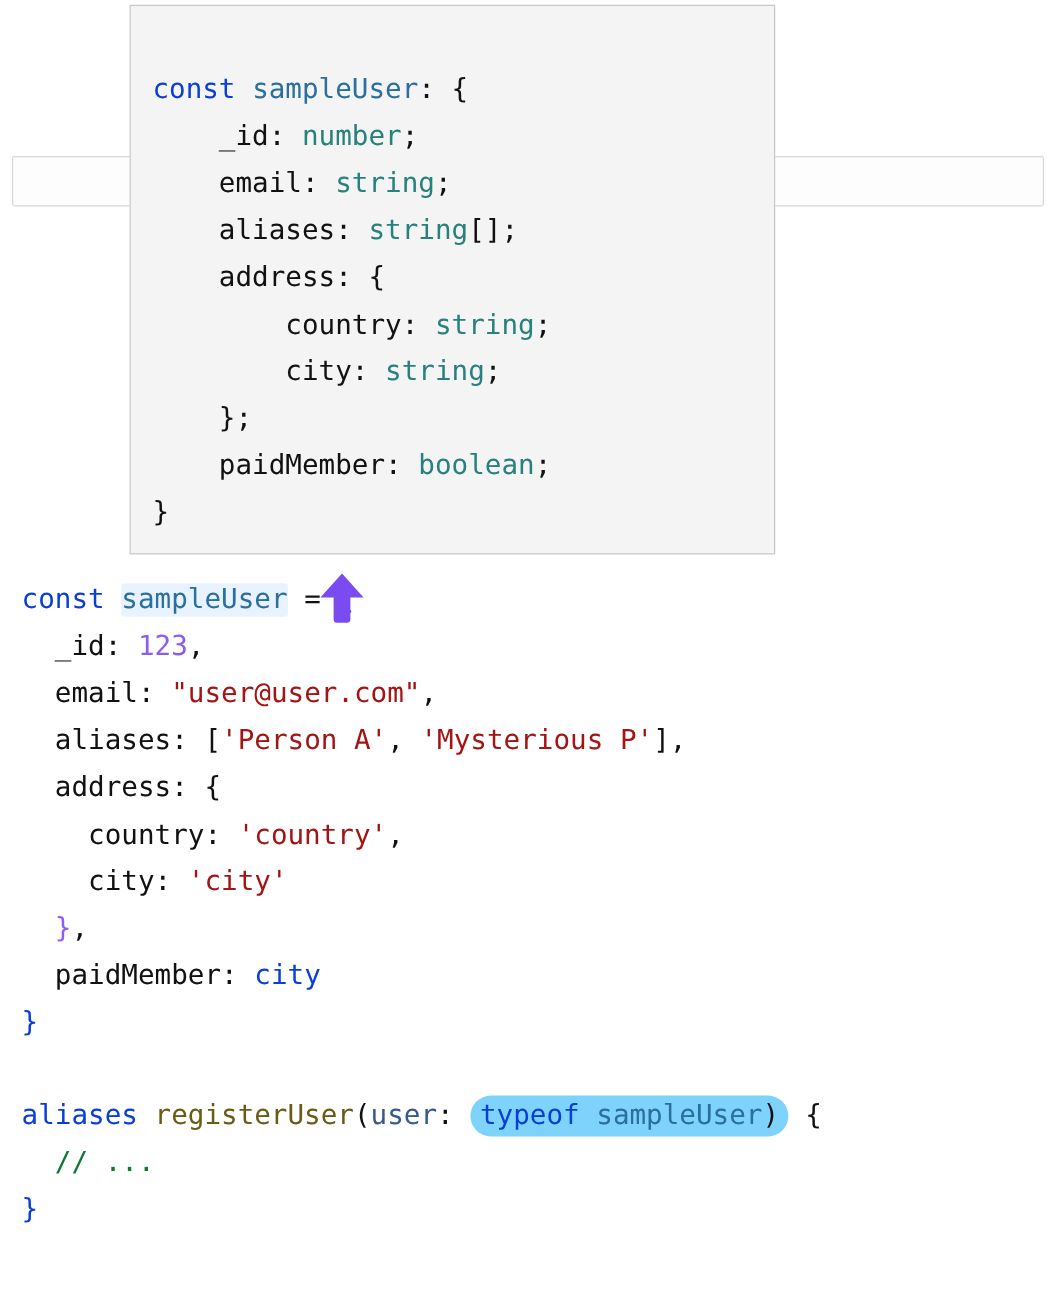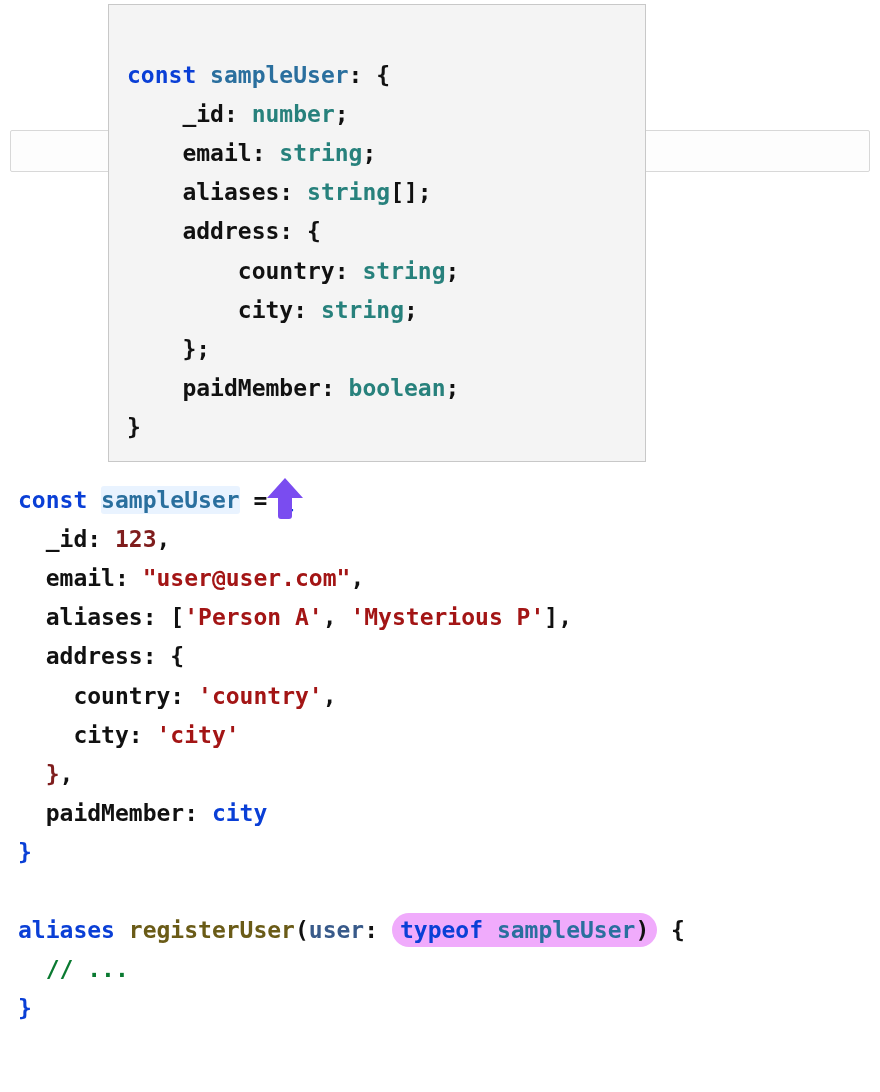--- a/index.html
+++ b/index.html
@@ -6,21 +6,21 @@
   html, body {
     margin: 0; padding: 0;
     width: 880px; height: 1092px;
     background: #ffffff;
     font-family: "SF Mono", ui-monospace, Menlo, Consolas, monospace;
     font-size: 23px;
     line-height: 1.7;
     color: #111;
     position: relative;
   }
-  .stage { position: relative; width: 880px; height: 804px; font-weight: bold; }
+  .stage { position: relative; width: 880px; height: 804px; }
 
   
   .bg-bar {
     position: absolute;
     left: 10px; right: 10px;
     top: 130px;
     height: 42px;
     border: 1px solid #d8d8d8;
     background: #fdfdfd;
     border-radius: 2px;
@@ -46,36 +46,36 @@
   }
 
   
   .kw   { color: #0a3fd6; }
   .decl { color: #2a6f9e; }   
   .ref  { color: #2a6f9e; }   
   .type { color: #27817c; }   
   .punct{ color: #111; }
   .brace{ color: #0a3fd6; }
   .brace-dim { color: #111; }
-  .num  { color: #7f1d1d; }
+  .num  { color: #8b5cf6; }
   .str  { color: #a31515; }
   .fn   { color: #6a5b17; }   
   .param{ color: #385a8a; }   
   .cmt  { color: #0a7a31; }
 
   
   .sym-hl {
     background: #e9f3ff;
     border-radius: 3px;
     padding: 1px 0;
   }
 
   
   .pill {
-    background: #f0abfc;
+    background: #7dd3fc;
     border-radius: 18px;
     padding: 4px 8px;
   }
 
   
   .arrow {
     position: absolute;
     left: 261px; top: 476px;
     width: 48px; height: 44px;
     pointer-events: none;

